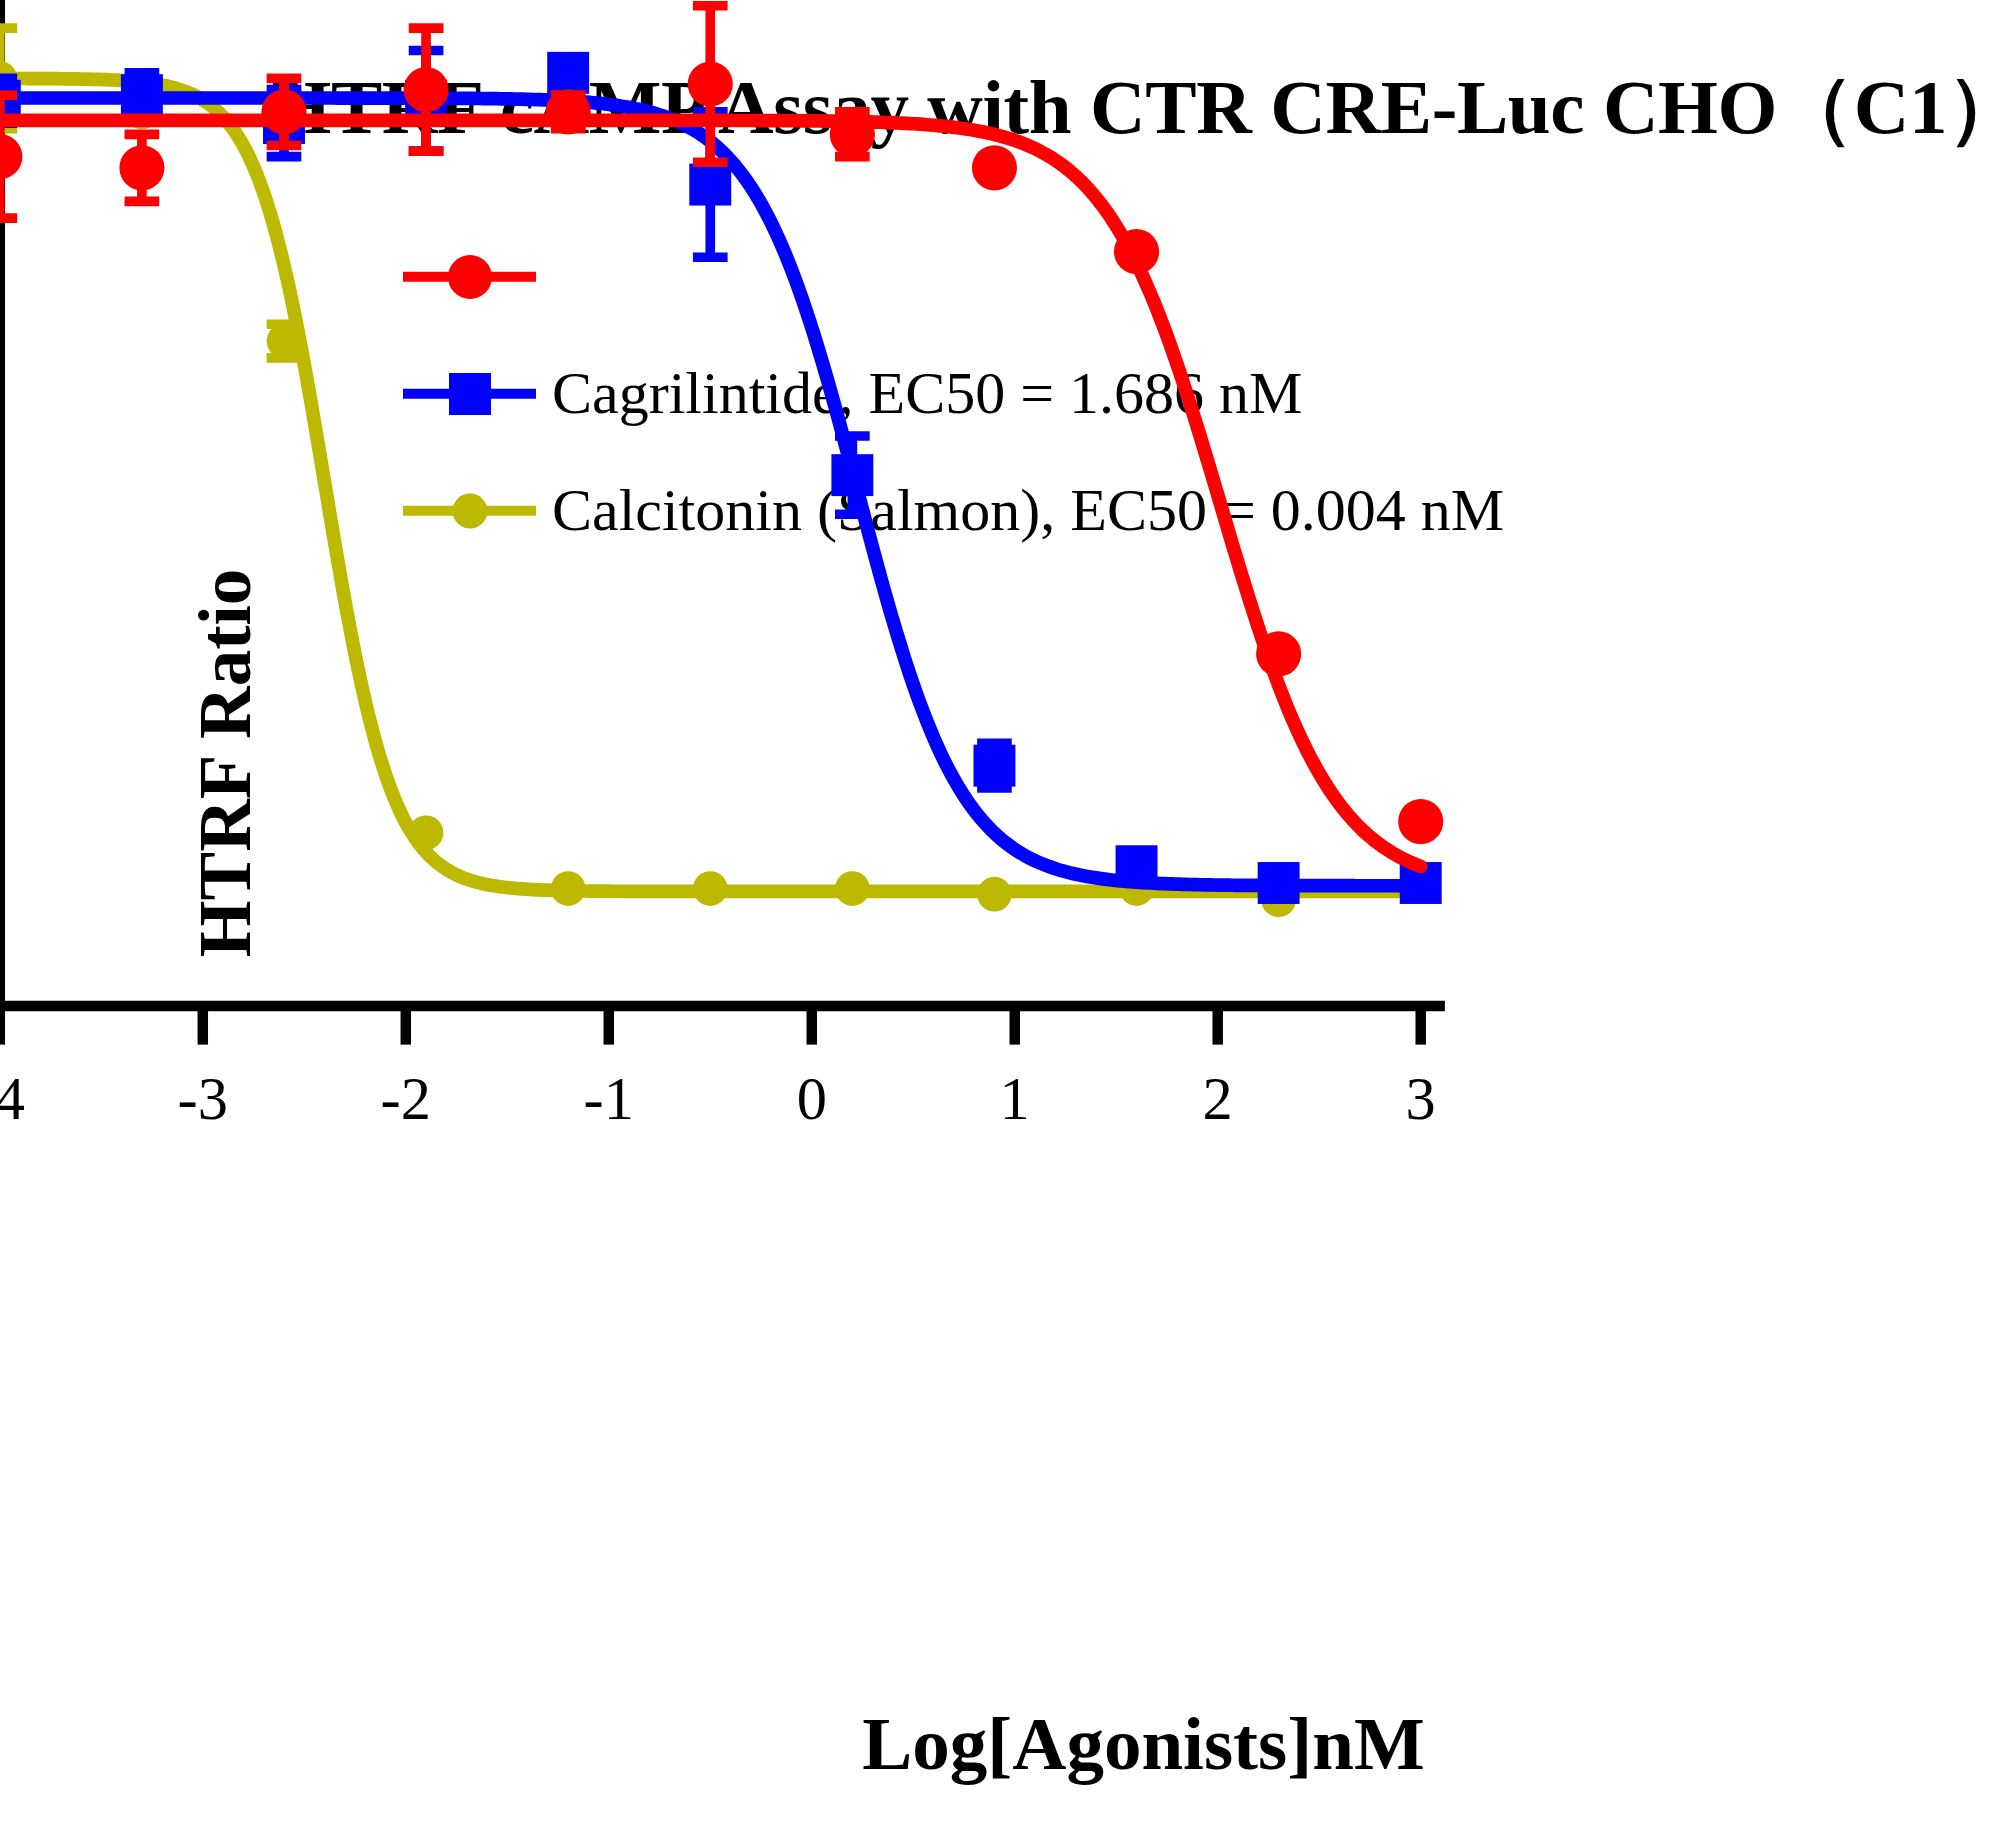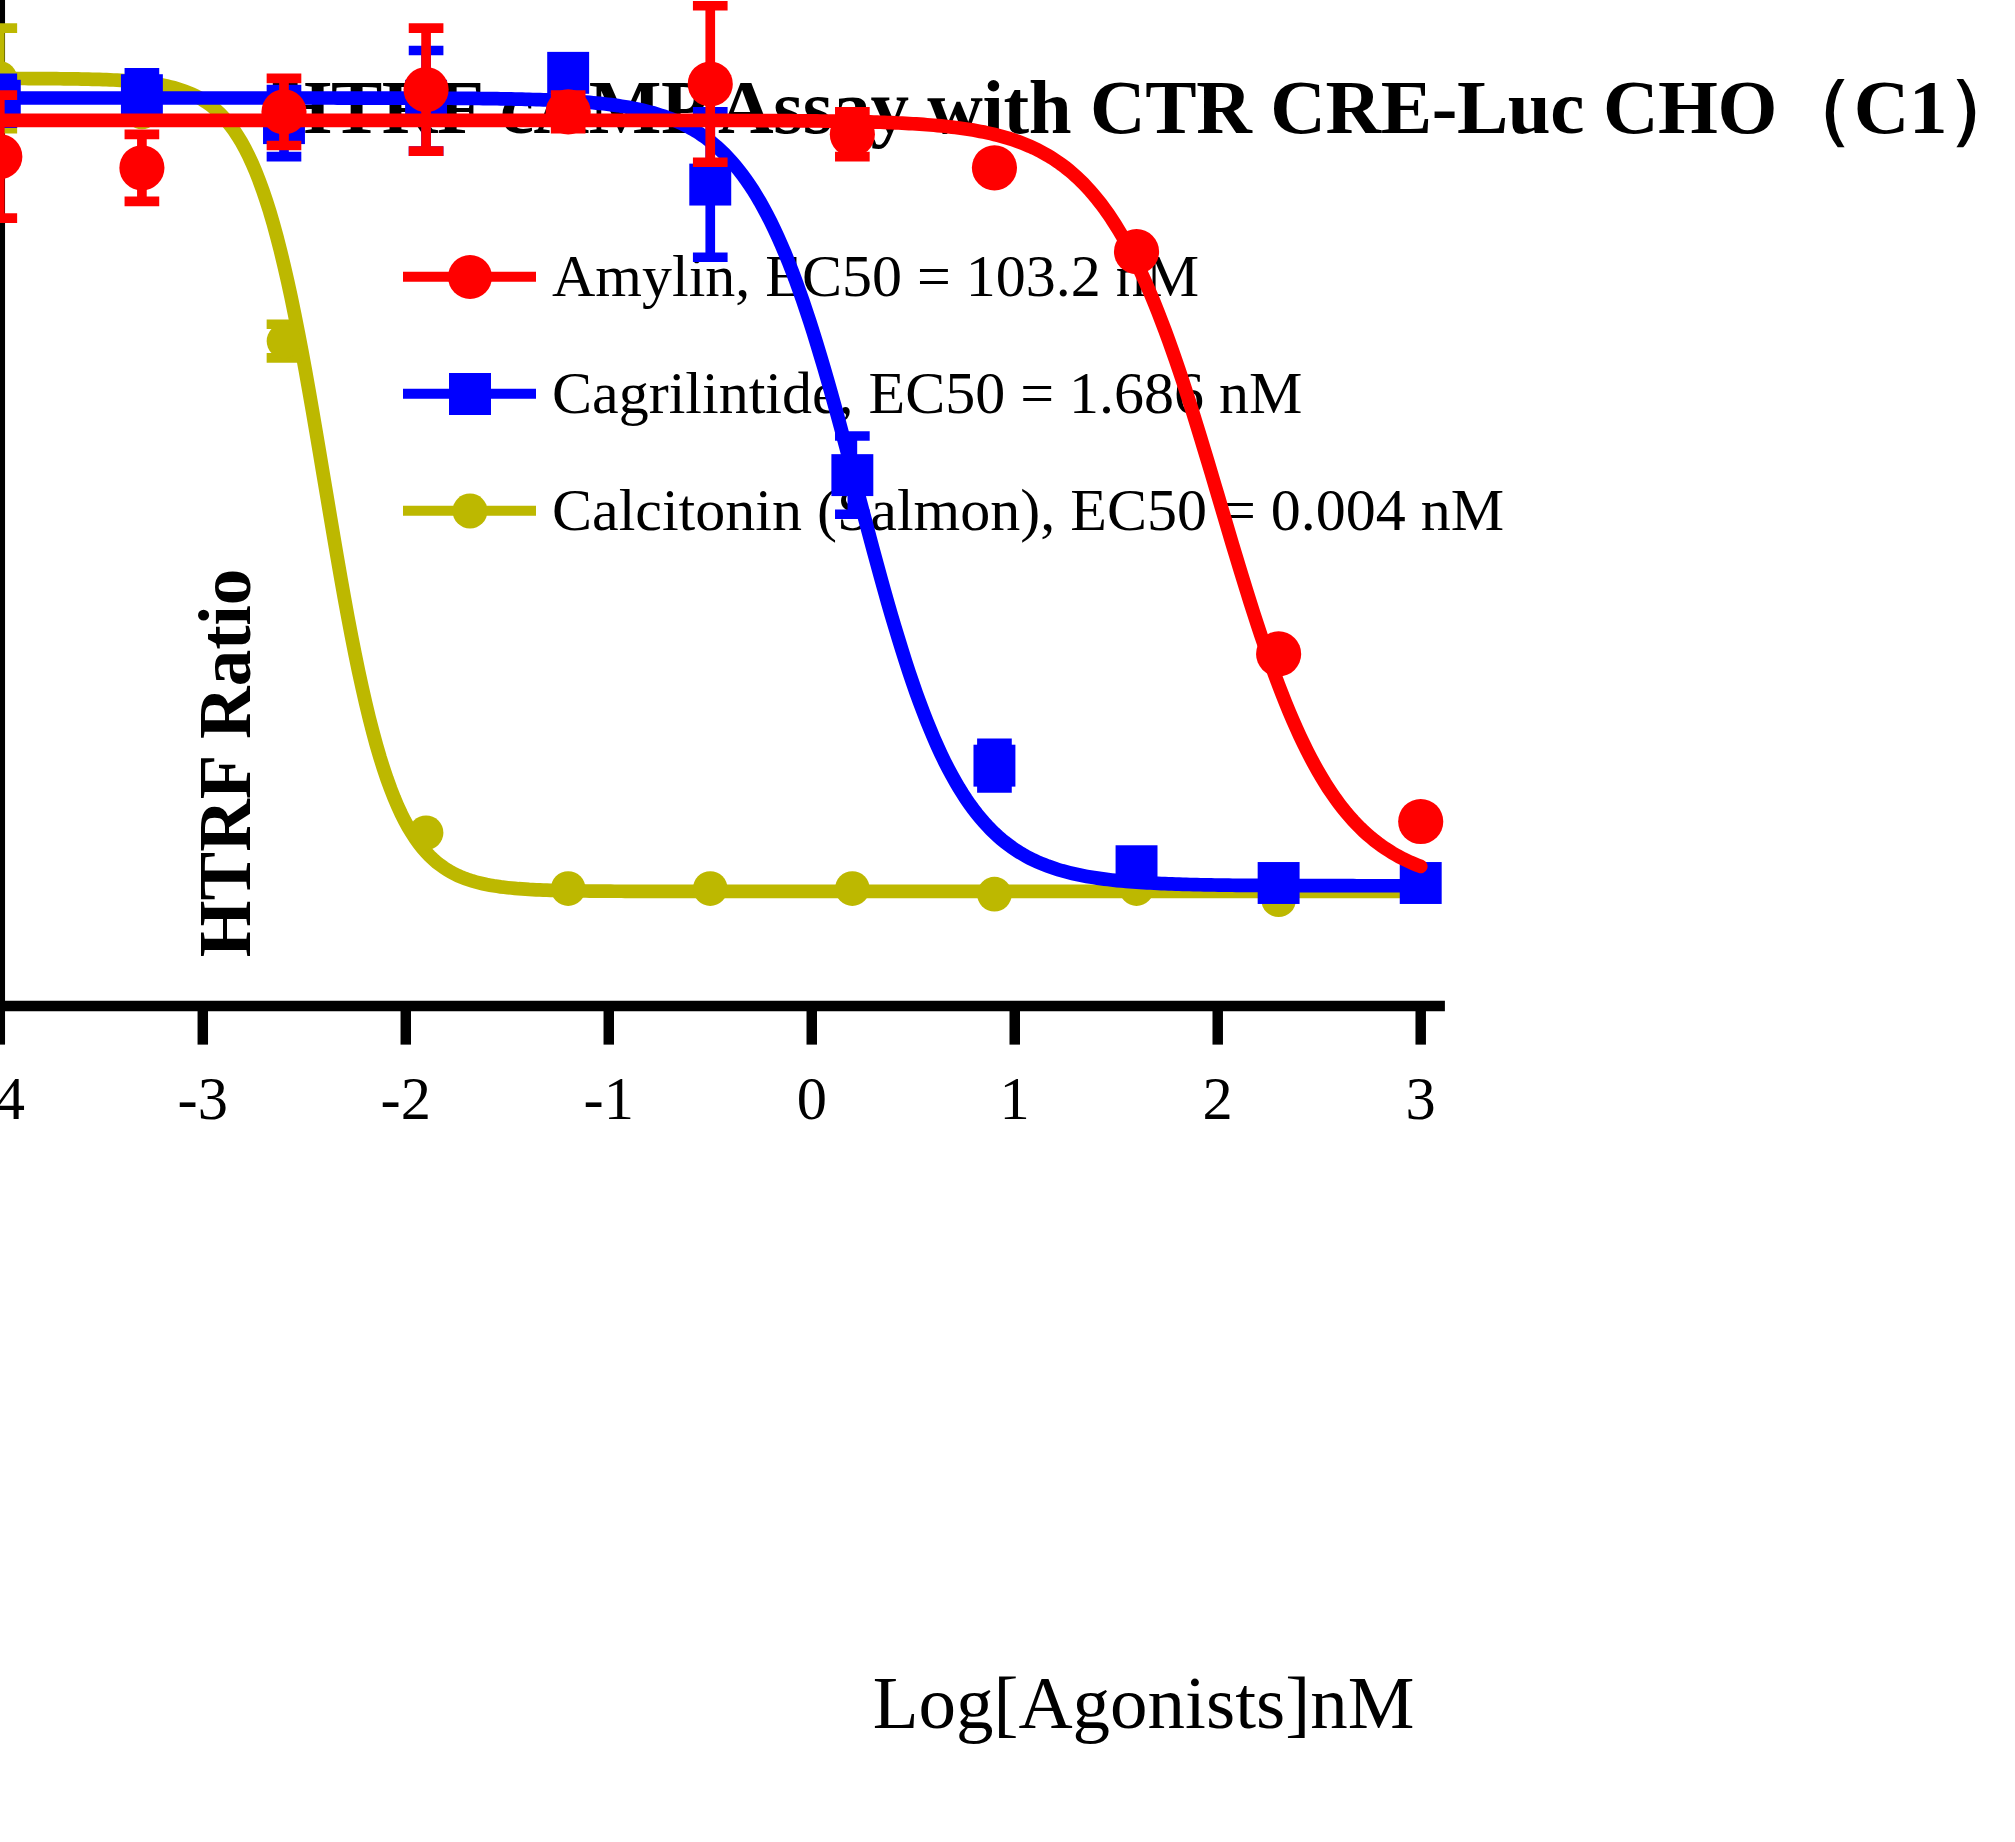--- a/index.html
+++ b/index.html
@@ -24,39 +24,38 @@
   .leg-text{font-size:60px; font-family:"Liberation Serif",serif; color:#000; white-space:nowrap; padding-left:16px;}
   #plotsvg{position:absolute; left:-105px; top:-24px;}
 
   #ylabel{
     position:absolute; left:-56px; top:721px; width:564px;
     transform:rotate(-90deg); transform-origin:center center;
     text-align:center; font-size:73px; font-weight:bold;
     font-family:"Liberation Serif",serif; color:#000; white-space:nowrap;
   }
   #xlabel{
-    position:absolute; left:433px; top:1660px; width:1421px;
-    text-align:center; font-size:75px; font-weight:normal;
+    position:absolute; left:433px; top:1701px; width:1421px;
+    text-align:center; font-size:75px; font-weight:bold;
     font-family:"Liberation Serif",serif; color:#000; white-space:nowrap;
   }
 </style>
 </head>
 <body>
 
 <div id="root">
 
   <div id="title">HTRF cAMP Assay with CTR CRE-Luc CHO（C1）</div>
 
   <div id="legend">
     <div class="leg-row">
       <span class="leg-mark">
         <span class="leg-line" style="background:#ff0000"></span>
         <span class="leg-glyph leg-circ" style="background:#ff0000"></span>
       </span>
-      <span class="leg-text">Amylin, EC50 = 103.2 nM</span>
     </div>
     <div class="leg-row">
       <span class="leg-mark">
         <span class="leg-line" style="background:#0000ff"></span>
         <span class="leg-glyph leg-sq" style="background:#0000ff"></span>
       </span>
       <span class="leg-text">Cagrilintide, EC50 = 1.686 nM</span>
     </div>
     <div class="leg-row">
       <span class="leg-mark">

